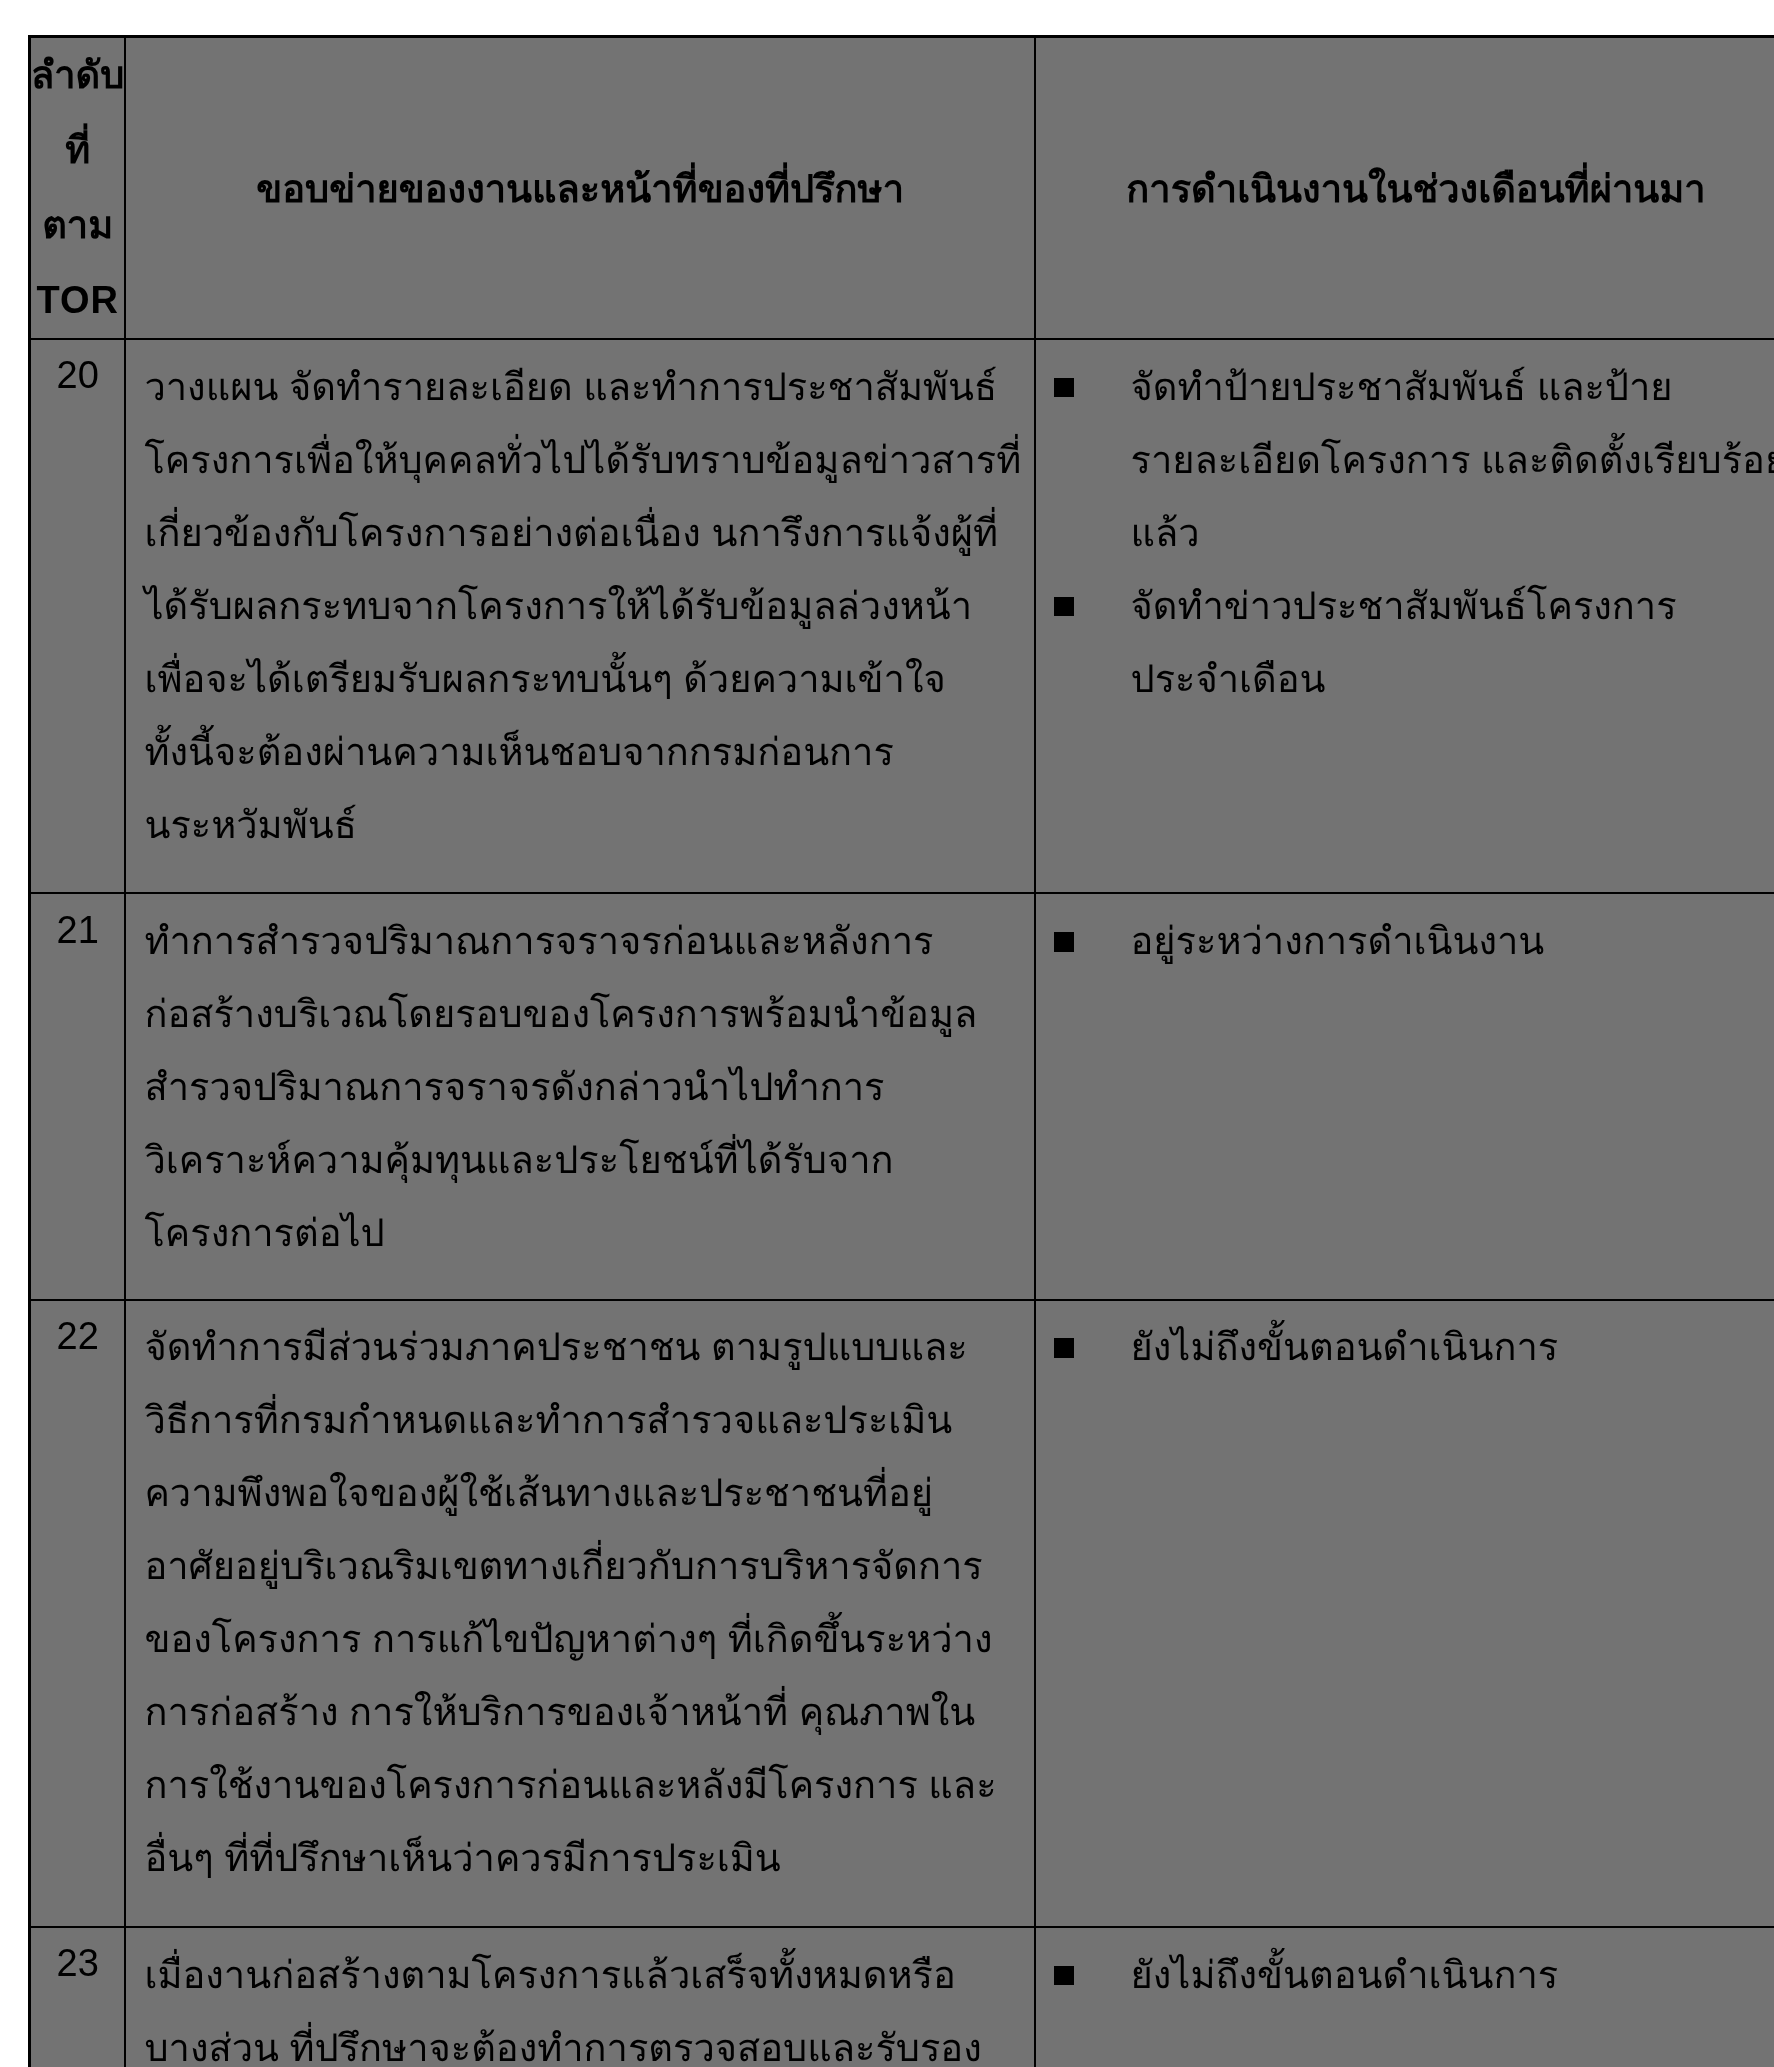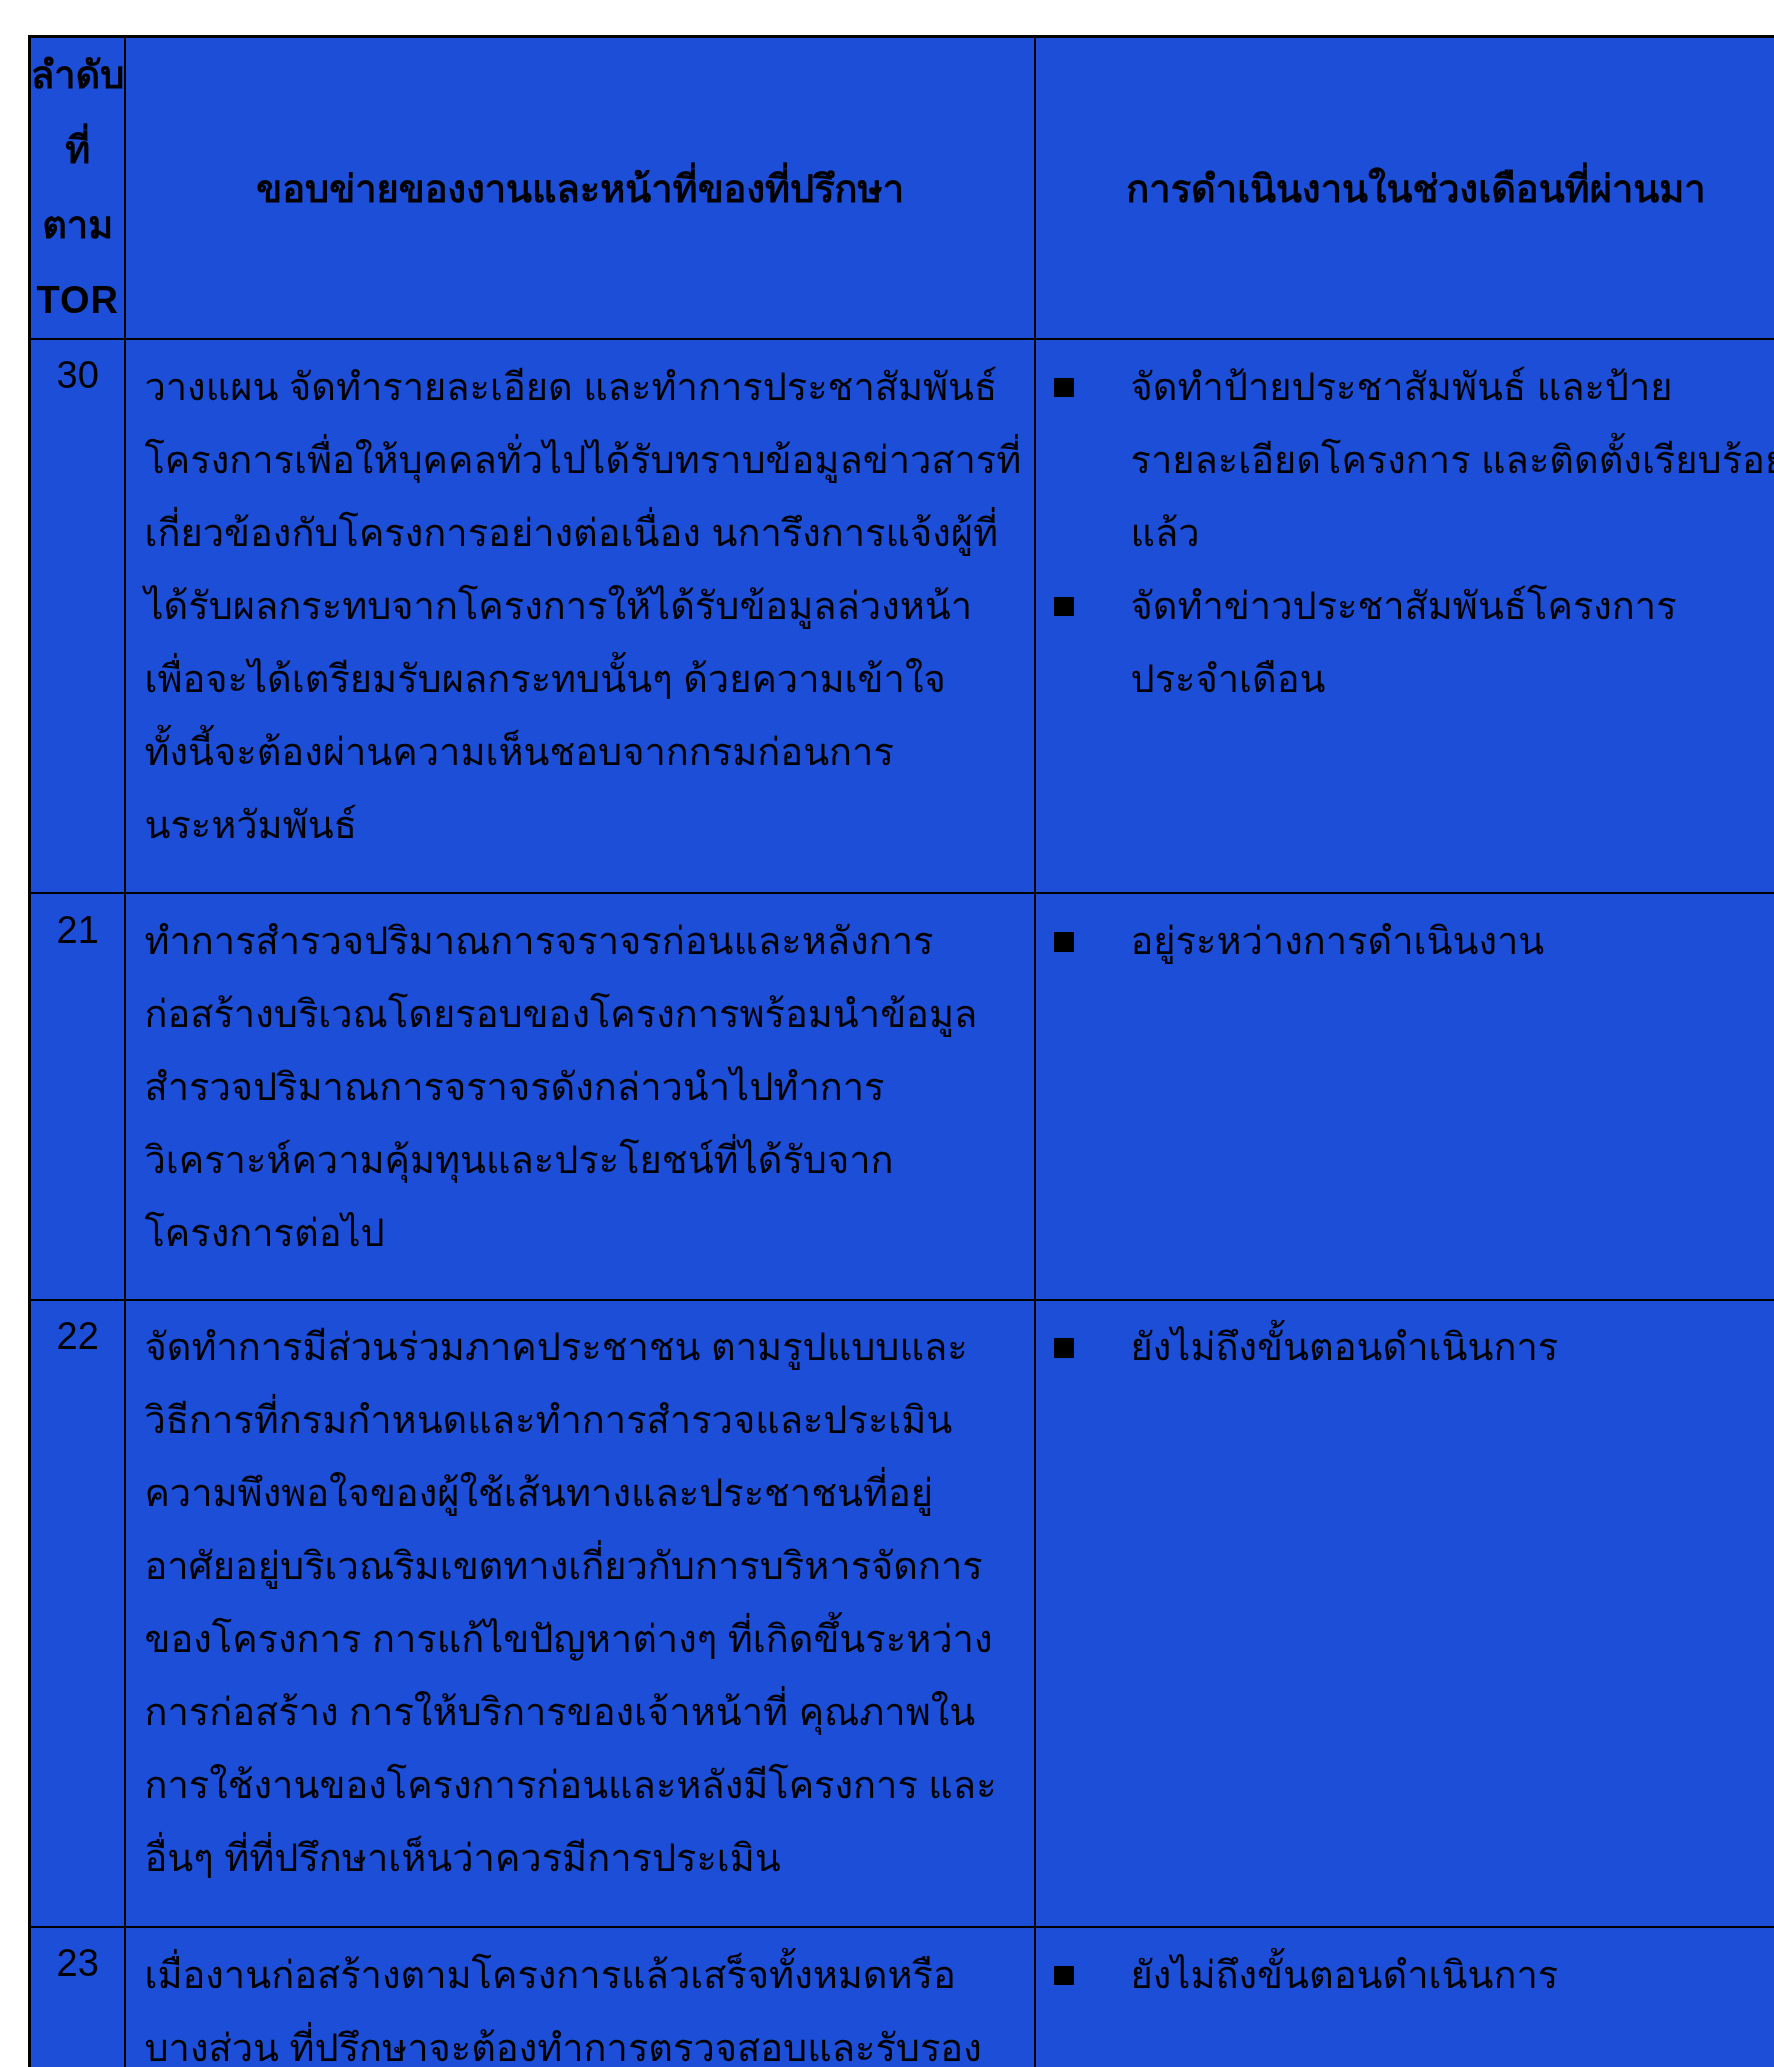--- a/index.html
+++ b/index.html
@@ -14,21 +14,21 @@
     position: absolute;
     left: 28px; top: 35px;
     border-collapse: collapse;
     table-layout: fixed;
     border: 3.6px solid #000;
   }
   .doc-table th, .doc-table td {
     border: 2.7px solid #000;
     vertical-align: top;
     padding: 0;
-    background: #1d4ed8;
+    background: #737373;
   }
   
   .doc-table thead th {
     height: 222px;
     vertical-align: middle;
     text-align: center;
     font-size: 38px;
     font-weight: bold;
   }
   th.no-col .hline { line-height: 75px; font-weight: bold; }
@@ -85,21 +85,21 @@
         <span>ขอบข่ายของงานและหน้าที่ของที่ปรึกษา</span>
       </th>
       <th>
         <span>การดำเนินงานในช่วงเดือนที่ผ่านมา</span>
       </th>
     </tr>
   </thead>
   <tbody>
       <tr class="row">
         <td class="num">
-          <div>30</div>
+          <div>20</div>
         </td>
         <td class="scope">
           <div class="ln">วางแผน จัดทำรายละเอียด และทำการประชาสัมพันธ์</div>
           <div class="ln">โครงการเพื่อให้บุคคลทั่วไปได้รับทราบข้อมูลข่าวสารที่</div>
           <div class="ln">เกี่ยวข้องกับโครงการอย่างต่อเนื่อง นการึงการแจ้งผู้ที่</div>
           <div class="ln">ได้รับผลกระทบจากโครงการให้ได้รับข้อมูลล่วงหน้า</div>
           <div class="ln">เพื่อจะได้เตรียมรับผลกระทบนั้นๆ ด้วยความเข้าใจ</div>
           <div class="ln">ทั้งนี้จะต้องผ่านความเห็นชอบจากกรมก่อนการ</div>
           <div class="ln">นระหวัมพันธ์</div>
         </td>

